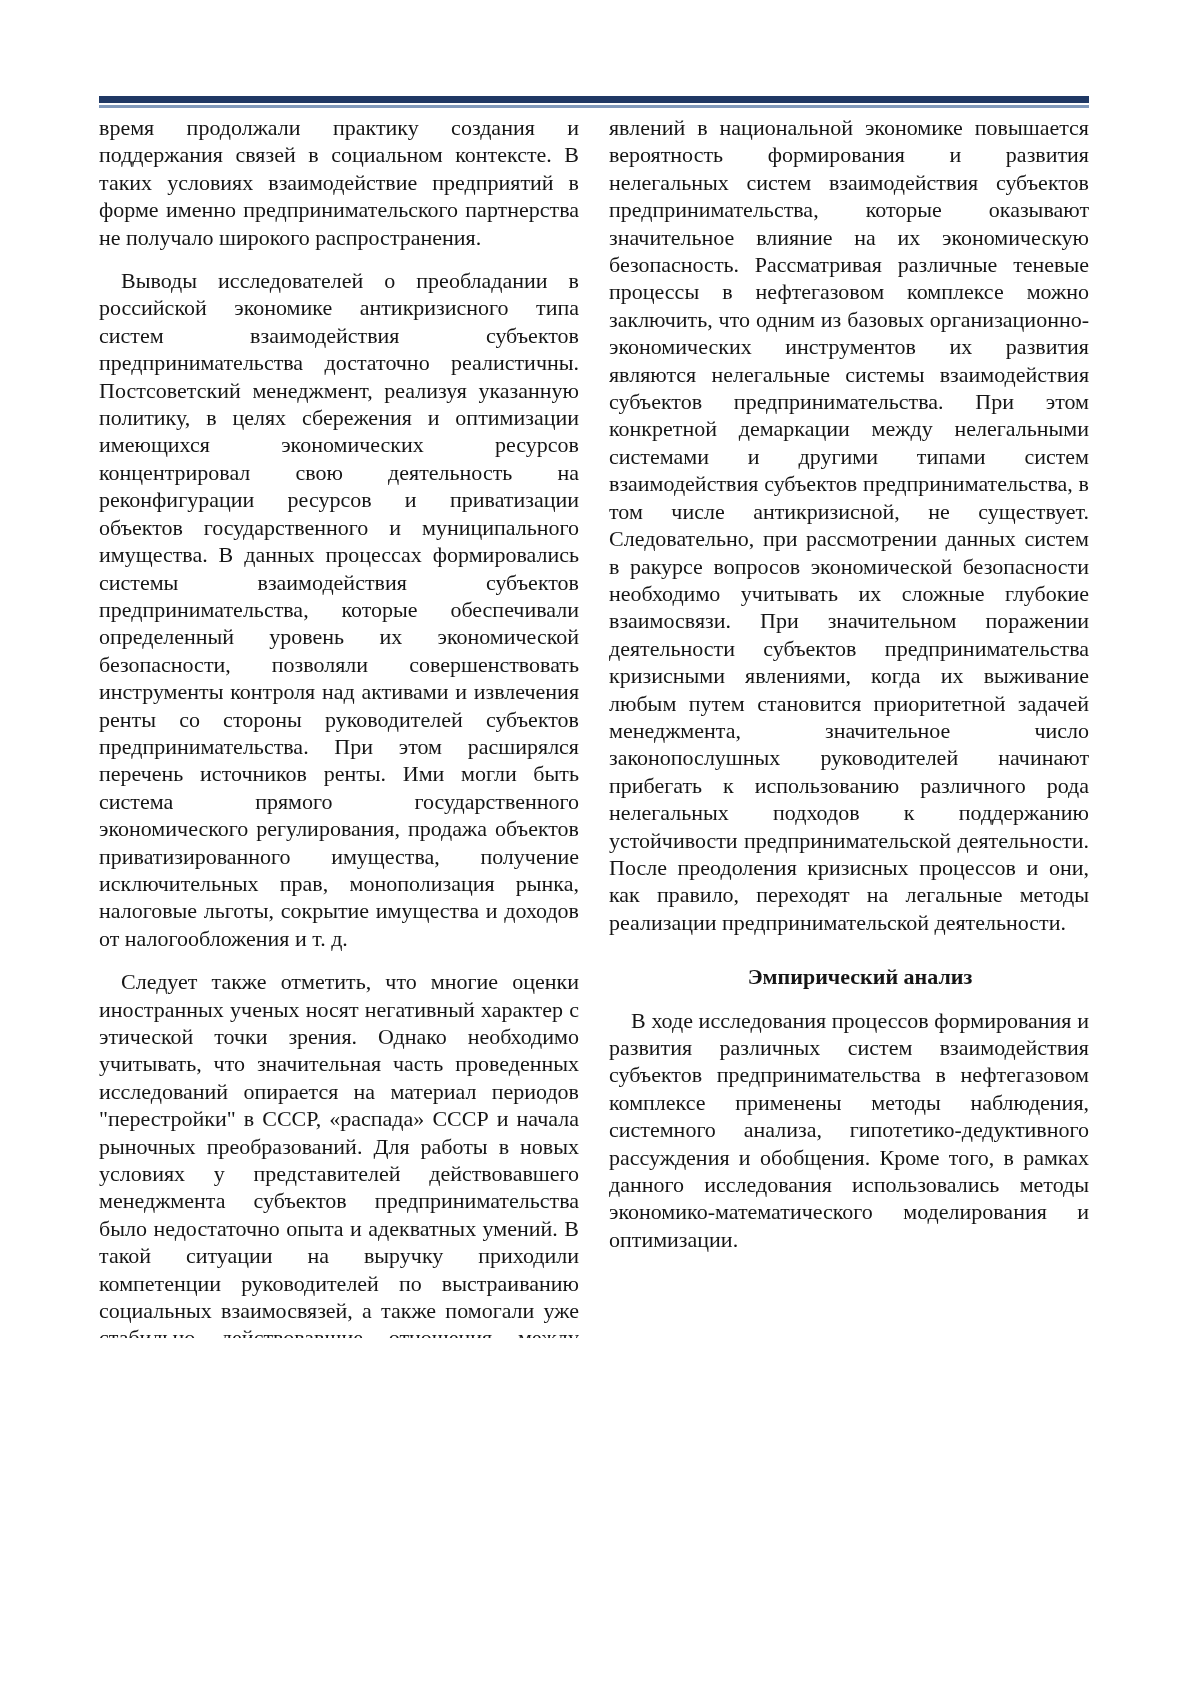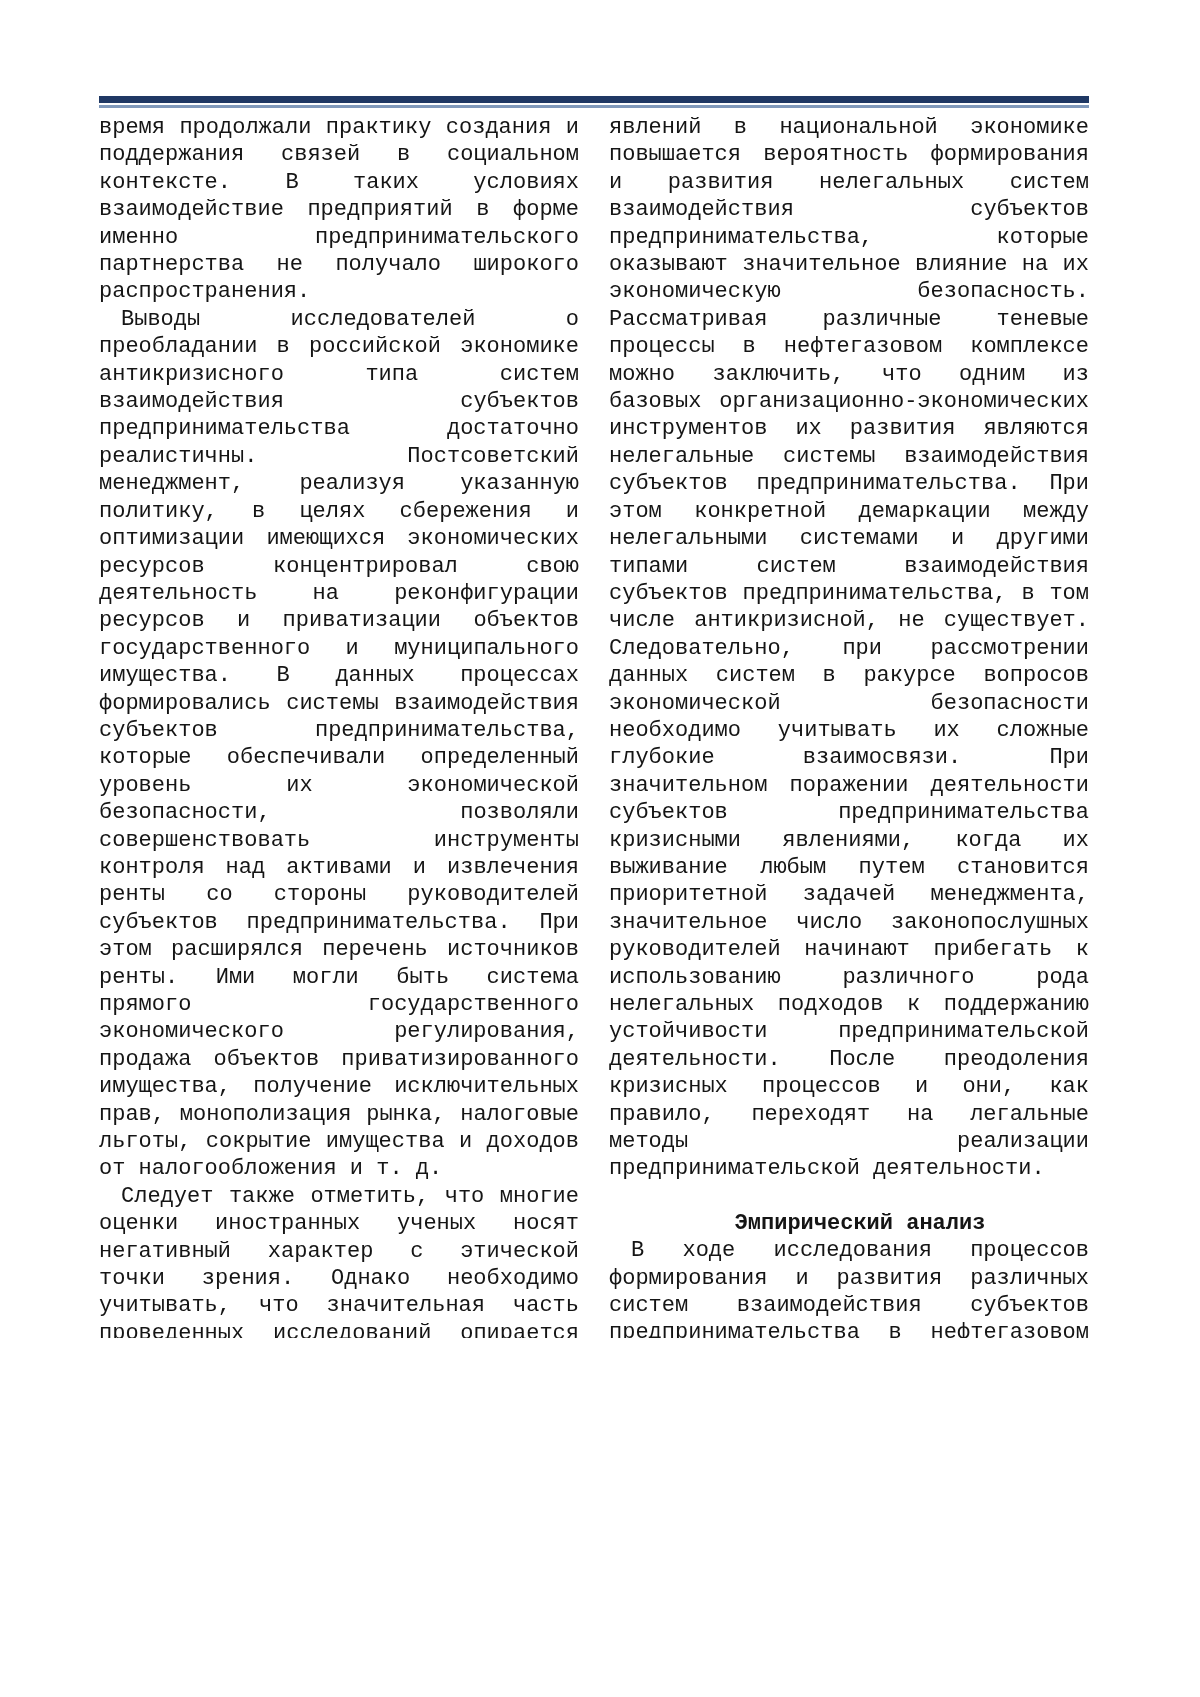--- a/index.html
+++ b/index.html
@@ -1,21 +1,21 @@
 <!DOCTYPE html>
 <html lang="ru" style="--page-background: #ffffff; --body-text: #151515; --header-rule-dark: #1f3864; --header-rule-light: #8099bb; --footer-rule-teal-light: #4d9c99; --footer-rule-teal-dark: #1e7b77; --page-number-navy: #17365d;"><head>
 <meta charset="utf-8">
 <style>
   html, body { margin: 0; padding: 0; background: #ffffff; }
   .page {
     position: relative;
     width: 1200px;
     height: 1338px;
     background: var(--page-background, #ffffff);
-    font-family: Liberation Mono, monospace;
+    font-family: Liberation Serif, serif;
     color: var(--body-text, #151515);
     overflow: hidden;
   }
   .top-rule { position: absolute; left: 99px; top: 96px; width: 990px; }
   .top-rule .rule-thick { height: 7px; background: var(--header-rule-dark, #1f3864); }
   .top-rule .rule-thin  { height: 3px; background: var(--header-rule-light, #8099bb); margin-top: 2px; }
 
   .columns {
     position: absolute;
     left: 99px; top: 114px;
@@ -24,21 +24,21 @@
     gap: 30px;
   }
   .col {
     width: 480px;
     font-size: 22px;
     line-height: 27.4px;
     text-align: justify;
     hyphens: none;
   }
   .col p { margin: 0; }
-  .col p.indent { text-indent: 22px; }
+  .col p.indent { text-indent: 22px; margin-top: 16px; }
   .col p.cont { text-align-last: justify; }
   .col .heading {
     font-weight: bold;
     margin: 27px 0 0 0;
     text-indent: 22px;
     text-align: center;
   }
 
   .footer-rules { position: absolute; left: 99px; top: 1583px; width: 990px; }
   .footer-rules .frule-thin  { height: 2px; background: var(--footer-rule-teal-light, #4d9c99); }

